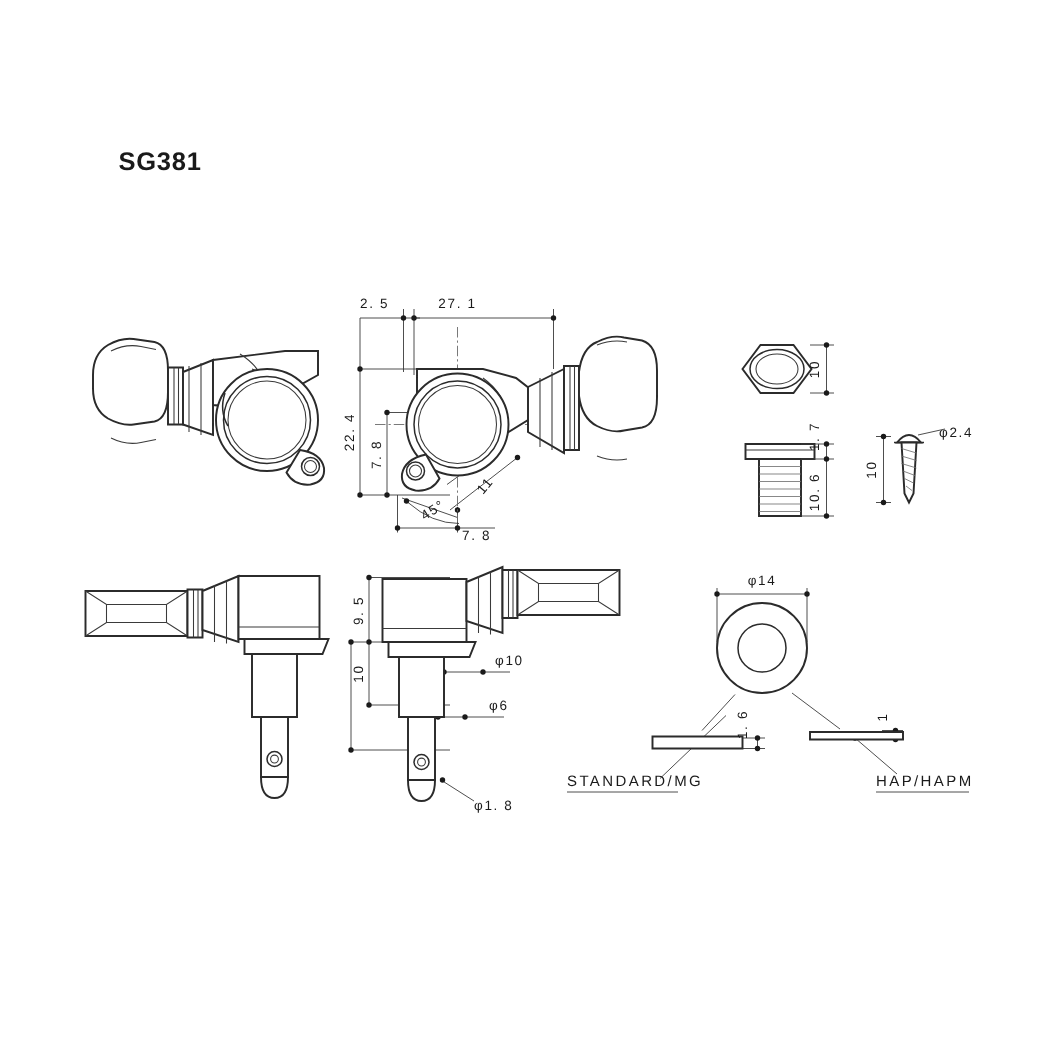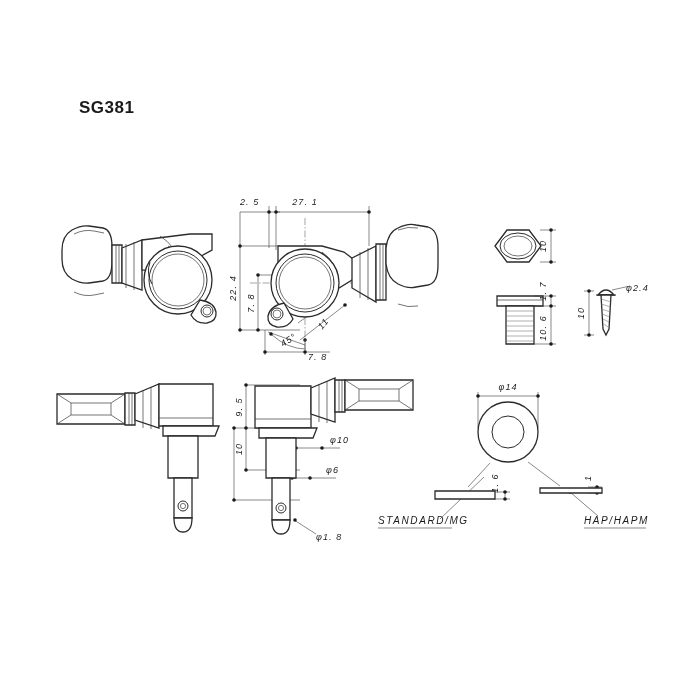--- a/index.html
+++ b/index.html
@@ -1,19 +1,19 @@
 <!DOCTYPE html>
 <html><head>
 <meta charset="utf-8">
 <style>
   html,body{margin:0;padding:0;background:#ffffff;}
   body{width:700px;height:700px;position:relative;overflow:hidden;
        font-family:"Liberation Sans",sans-serif;color:#1a1a1a;}
   #page-title{position:absolute;left:79px;top:98px;font-size:17px;font-weight:bold;letter-spacing:.5px;text-align:right;}
-  #sheet{position:absolute;left:0;top:0;width:588px;height:700px;font-style:italic;}
+  #sheet{position:absolute;left:0;top:0;width:588px;height:700px;}
   svg{display:block;}
   .ln{fill:none;stroke:#2b2b2b;stroke-width:1;}
   .ln2{fill:none;stroke:#2b2b2b;stroke-width:1.3;}
   .thin{fill:none;stroke:#3a3a3a;stroke-width:.7;}
   .dim{fill:none;stroke:#3a3a3a;stroke-width:.6;}
   .ctr{fill:none;stroke:#6a6a6a;stroke-width:.6;stroke-dasharray:7 2 1.5 2;}
   .hatch{fill:none;stroke:#6f6f6f;stroke-width:.55;}
   .wfill{fill:#ffffff;}
   .dimtxt{font-family:"Liberation Sans",sans-serif;font-size:9px;fill:#1a1a1a;letter-spacing:1.1px;}
   .lbl{font-family:"Liberation Sans",sans-serif;font-size:10px;fill:#1a1a1a;letter-spacing:1.6px;}

